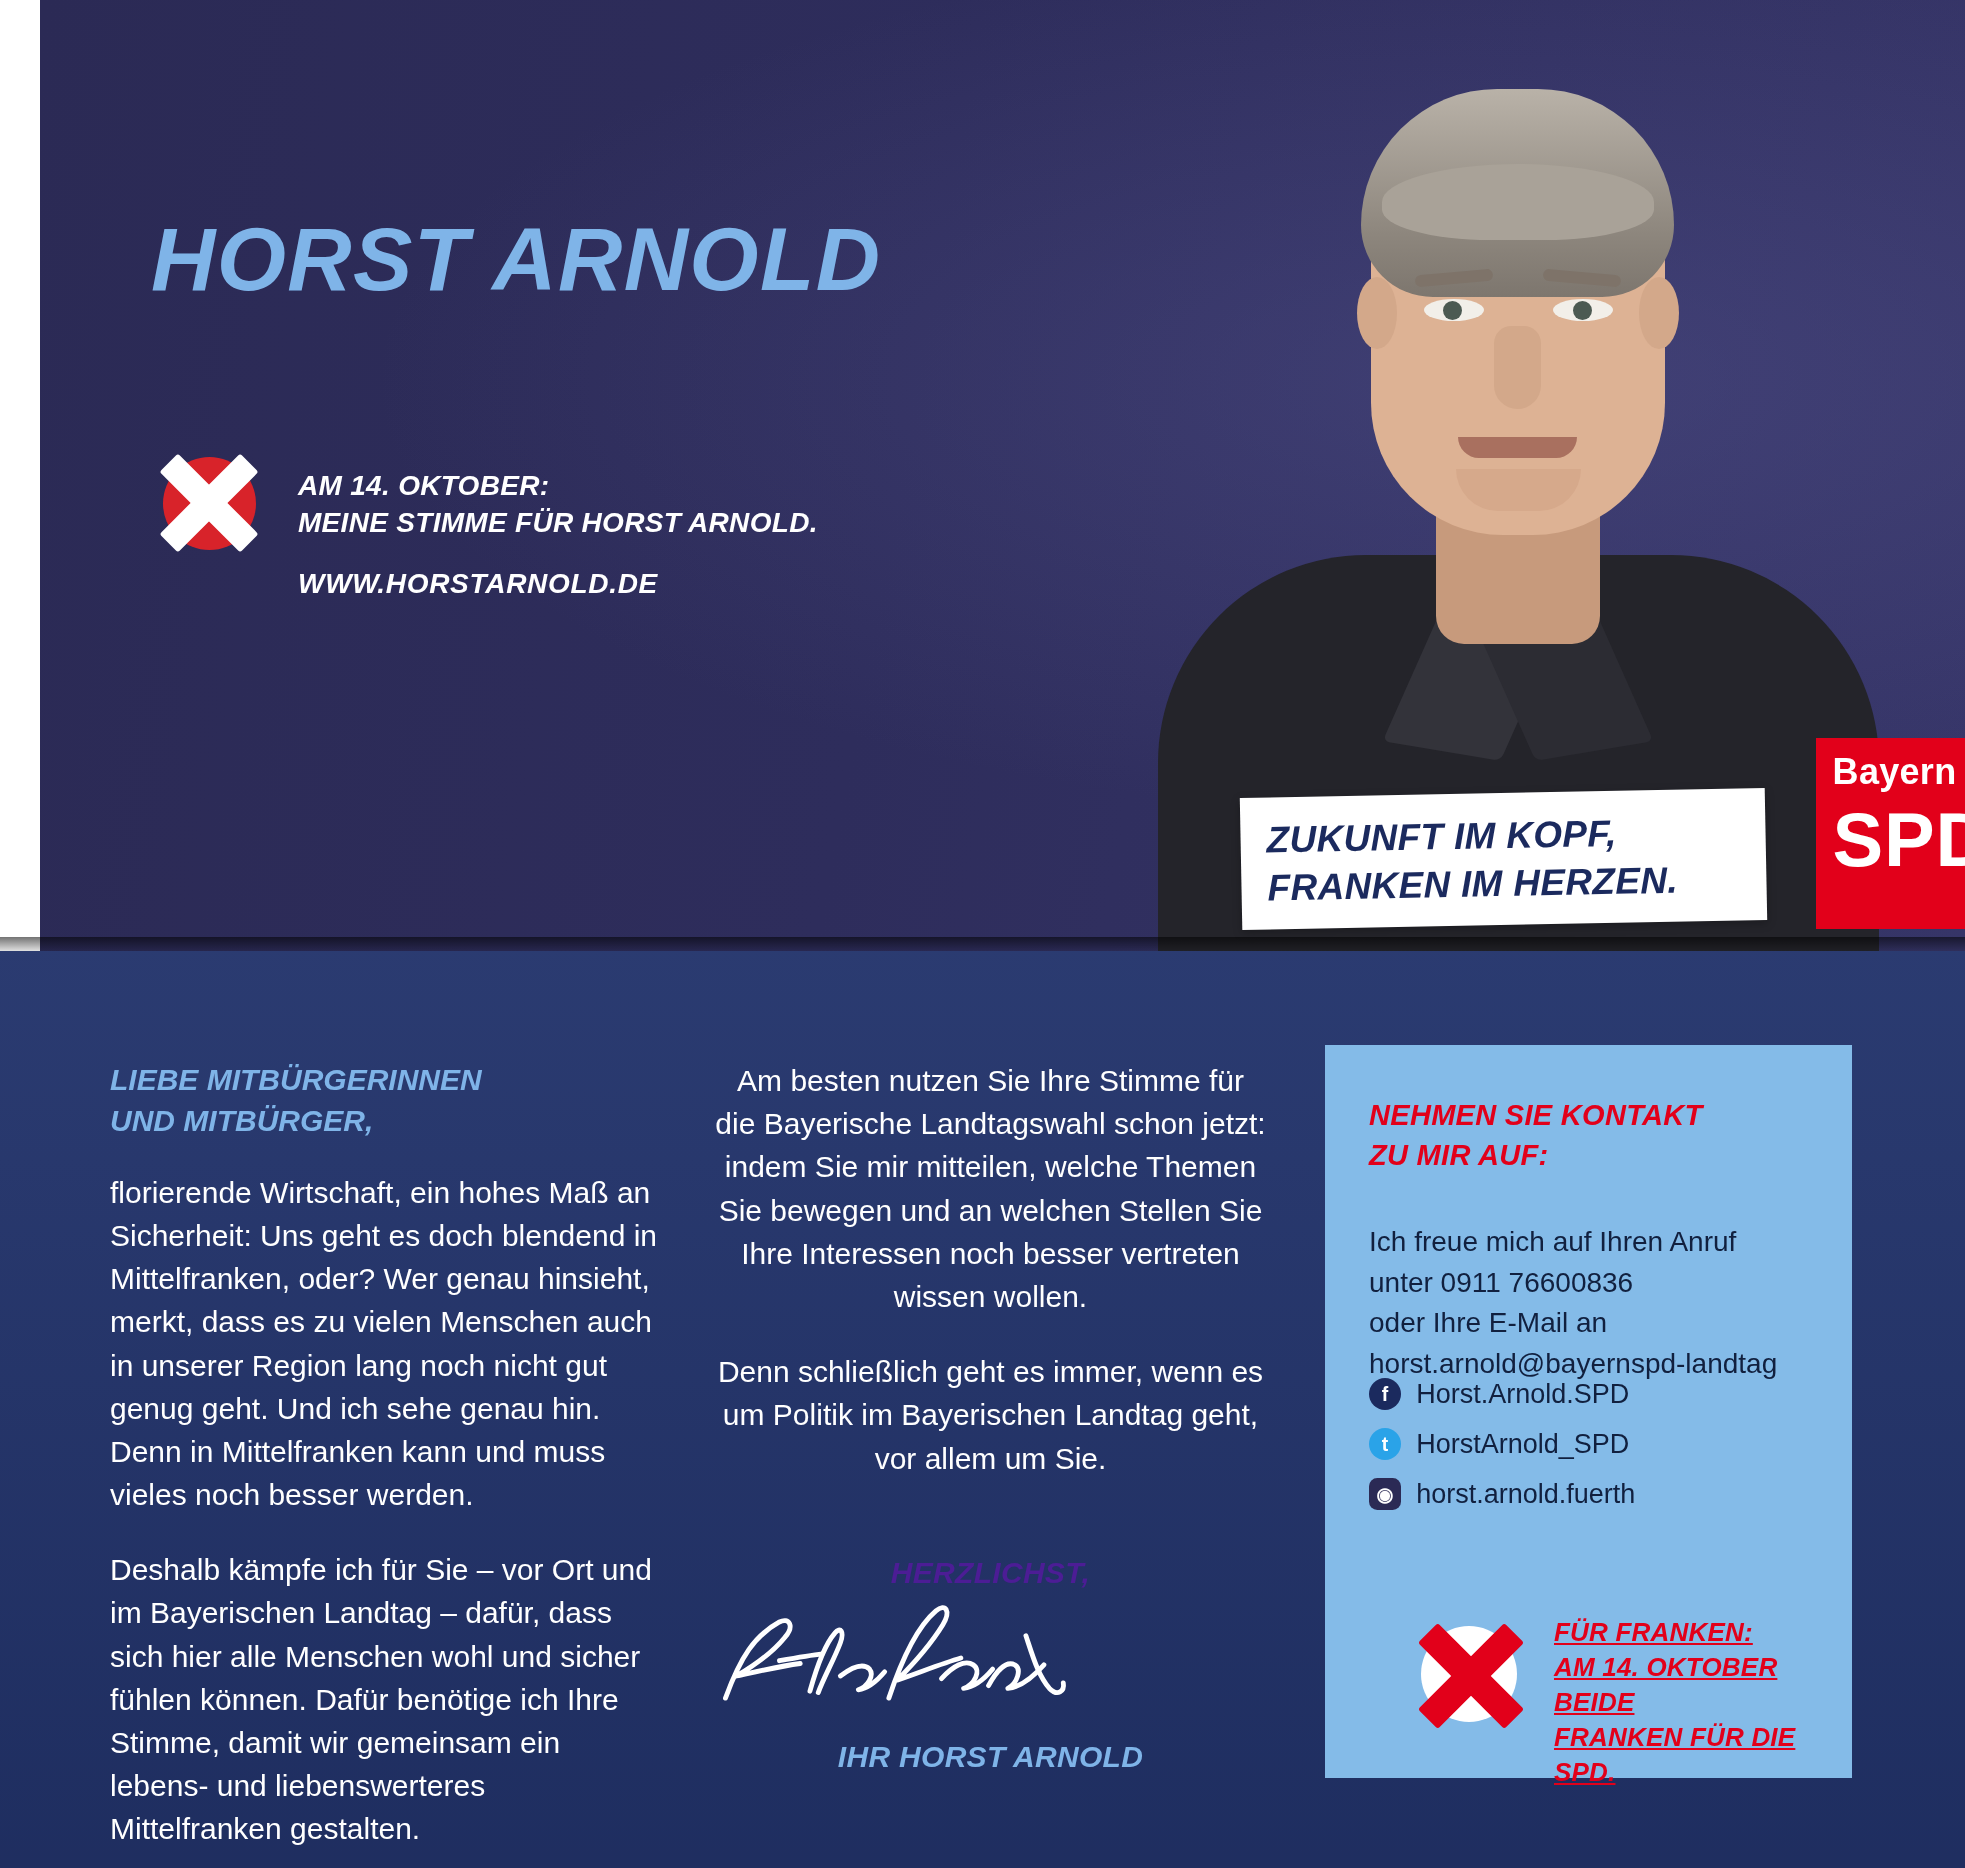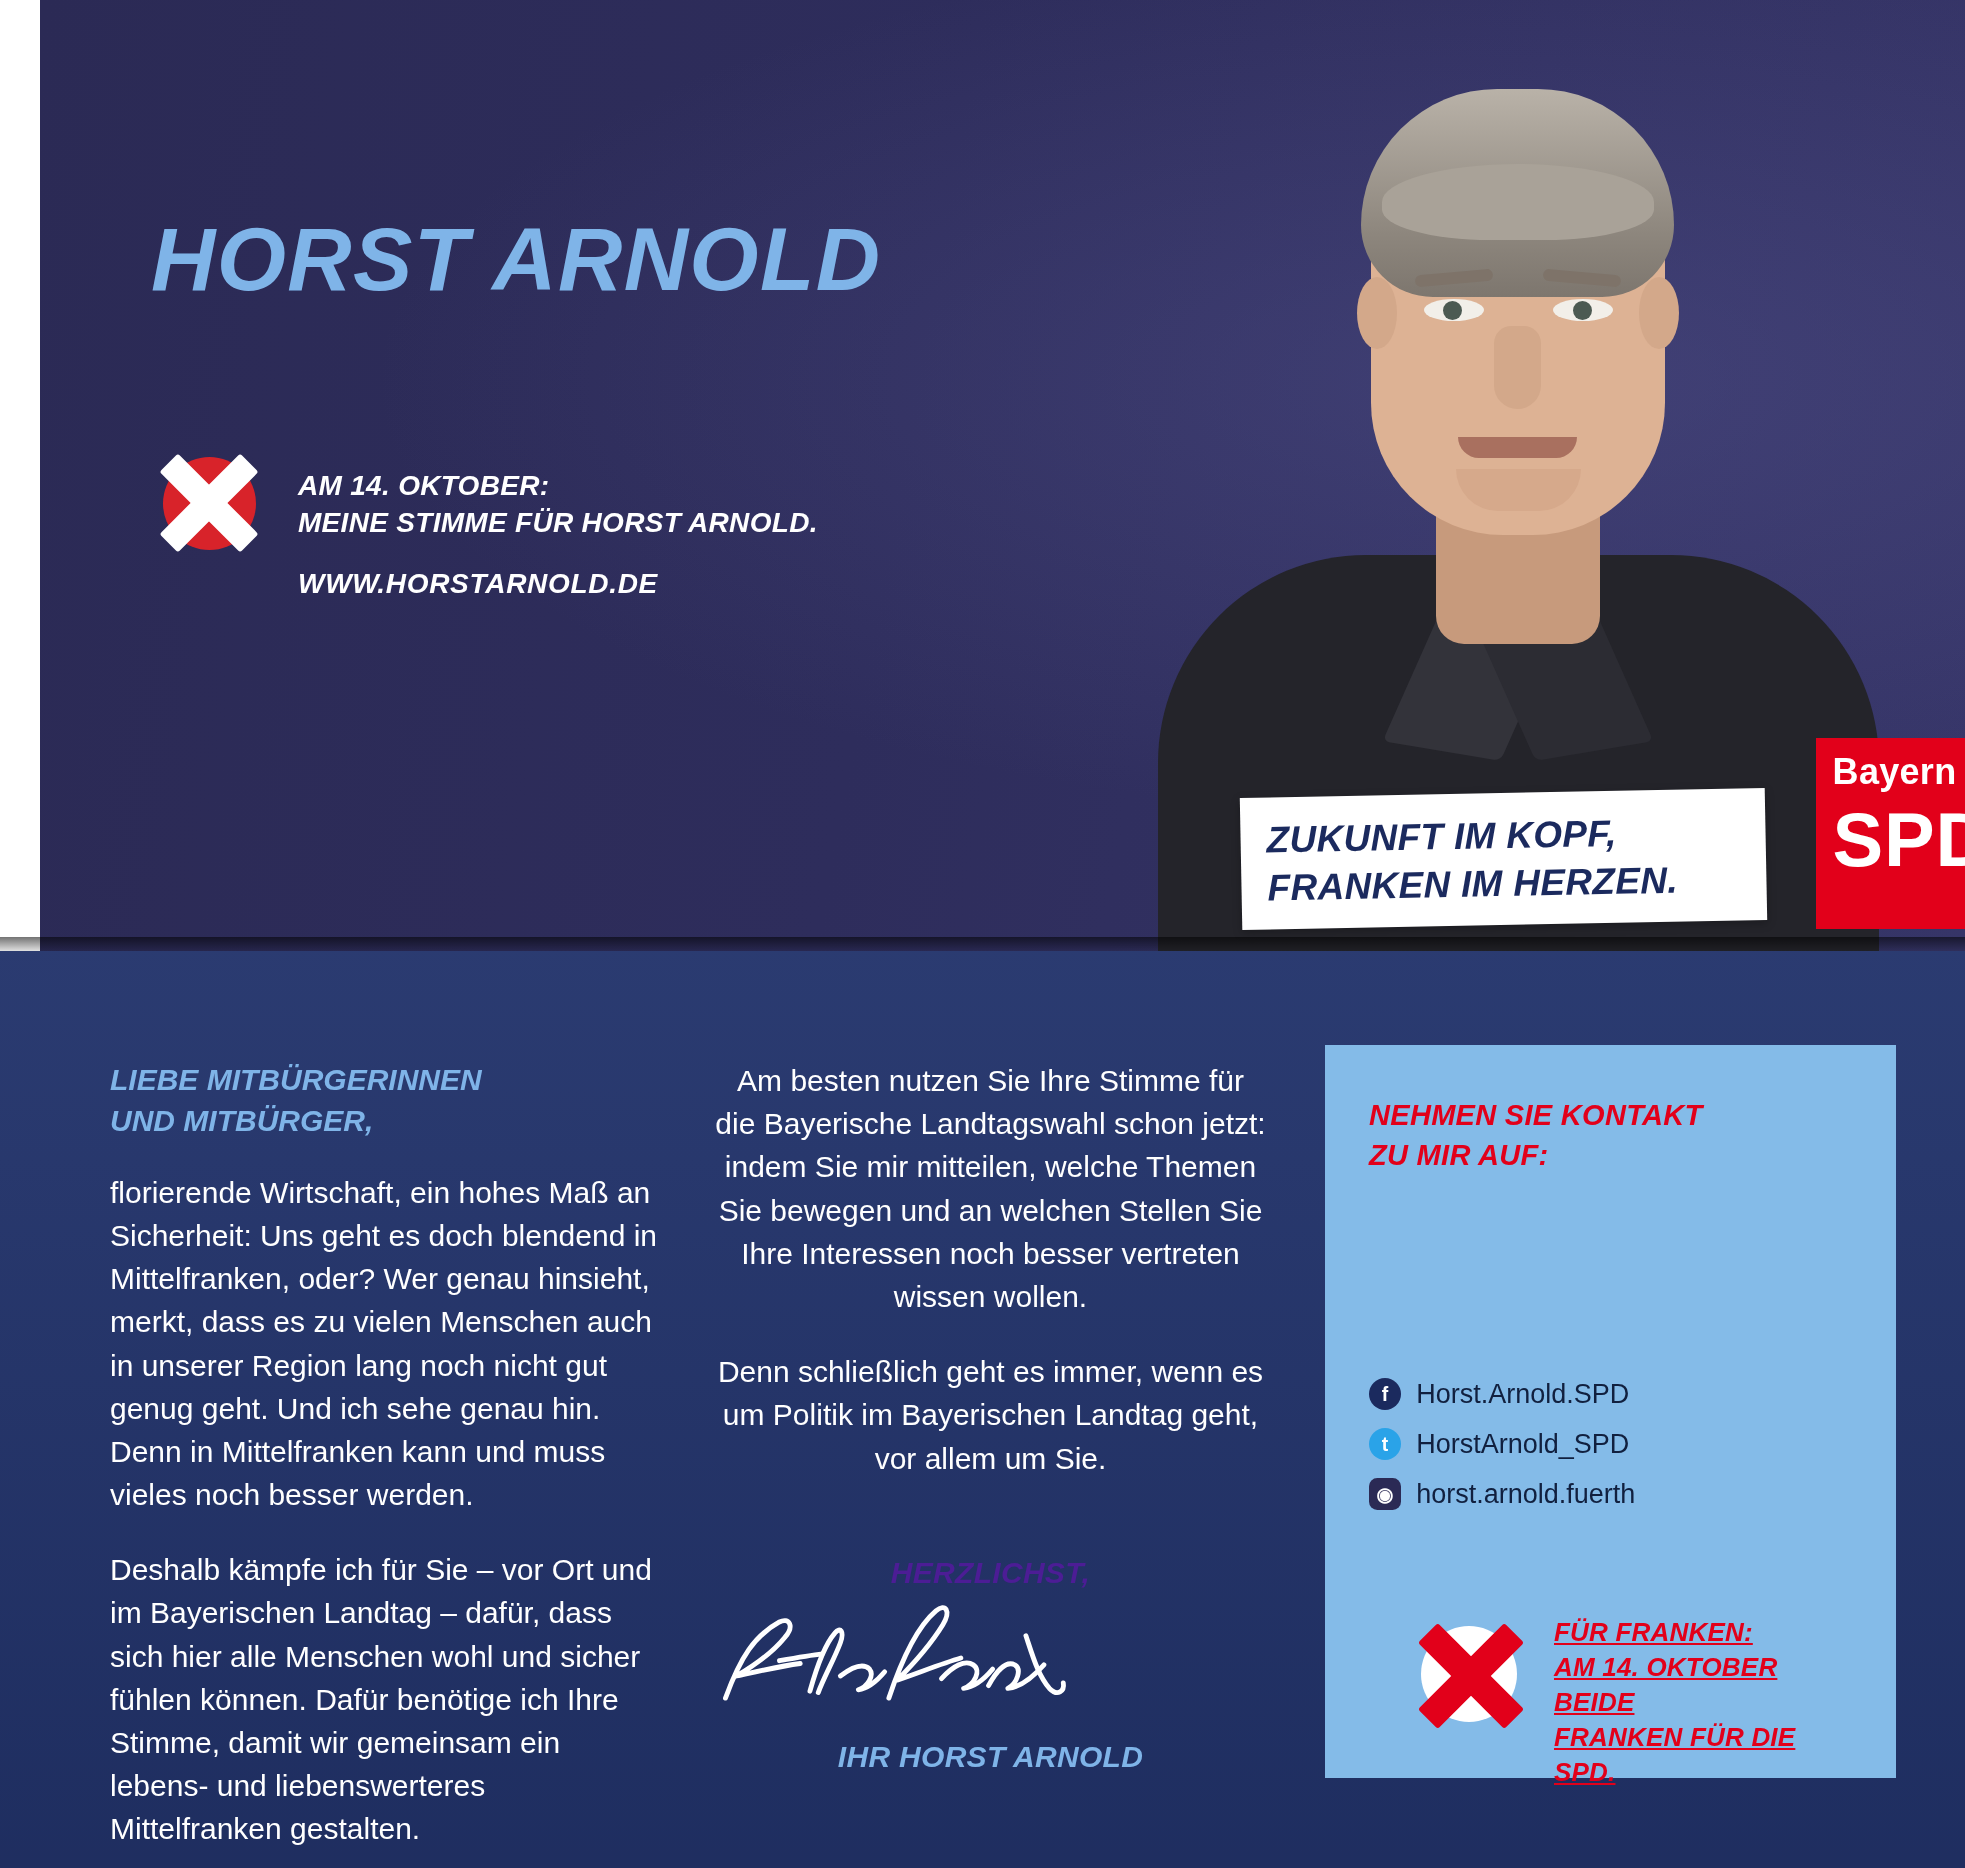--- a/index.html
+++ b/index.html
@@ -160,21 +160,20 @@
     position:relative;height:146px;width:360px;margin-top:4.2px;
   }
   .signed-name{
     color:#7fb4e8;font-size:30px;font-weight:bold;font-style:italic;letter-spacing:0.3px;
   }
 
   
   .contact{
     position:absolute;left:1325px;top:1045px;width:527px;height:733px;
     background:#84bbe8;
-    padding-left:44px;
   }
   .contact-title{
     position:absolute;left:44px;top:50px;width:444px;
     color:#e2001a;font-size:29px;font-weight:bold;font-style:italic;line-height:1.38;letter-spacing:0.3px;
   }
   .contact-body{
     position:absolute;left:44px;top:177px;width:457px;
     color:#11203f;font-size:28px;line-height:1.45;
   }
   .socials{
@@ -307,20 +306,26 @@
     </div>
     <div class="signed-name">IHR HORST ARNOLD</div>
   </div>
 
   <div class="contact">
     <div class="contact-title">
       <div>NEHMEN SIE KONTAKT</div>
       <div>ZU MIR AUF:</div>
     </div>
 
+    <div class="contact-body">
+      <div>Ich freue mich auf Ihren Anruf</div>
+      <div>unter 0911 76600836</div>
+      <div>oder Ihre E-Mail an</div>
+      <div>horst.arnold@bayernspd-landtag</div>
+    </div>
 
     <div class="socials">
       <div class="social-row">
         <span class="sic fb">f</span>
         <span>Horst.Arnold.SPD</span>
       </div>
       <div class="social-row">
         <span class="sic tw">t</span>
         <span>HorstArnold_SPD</span>
       </div>

